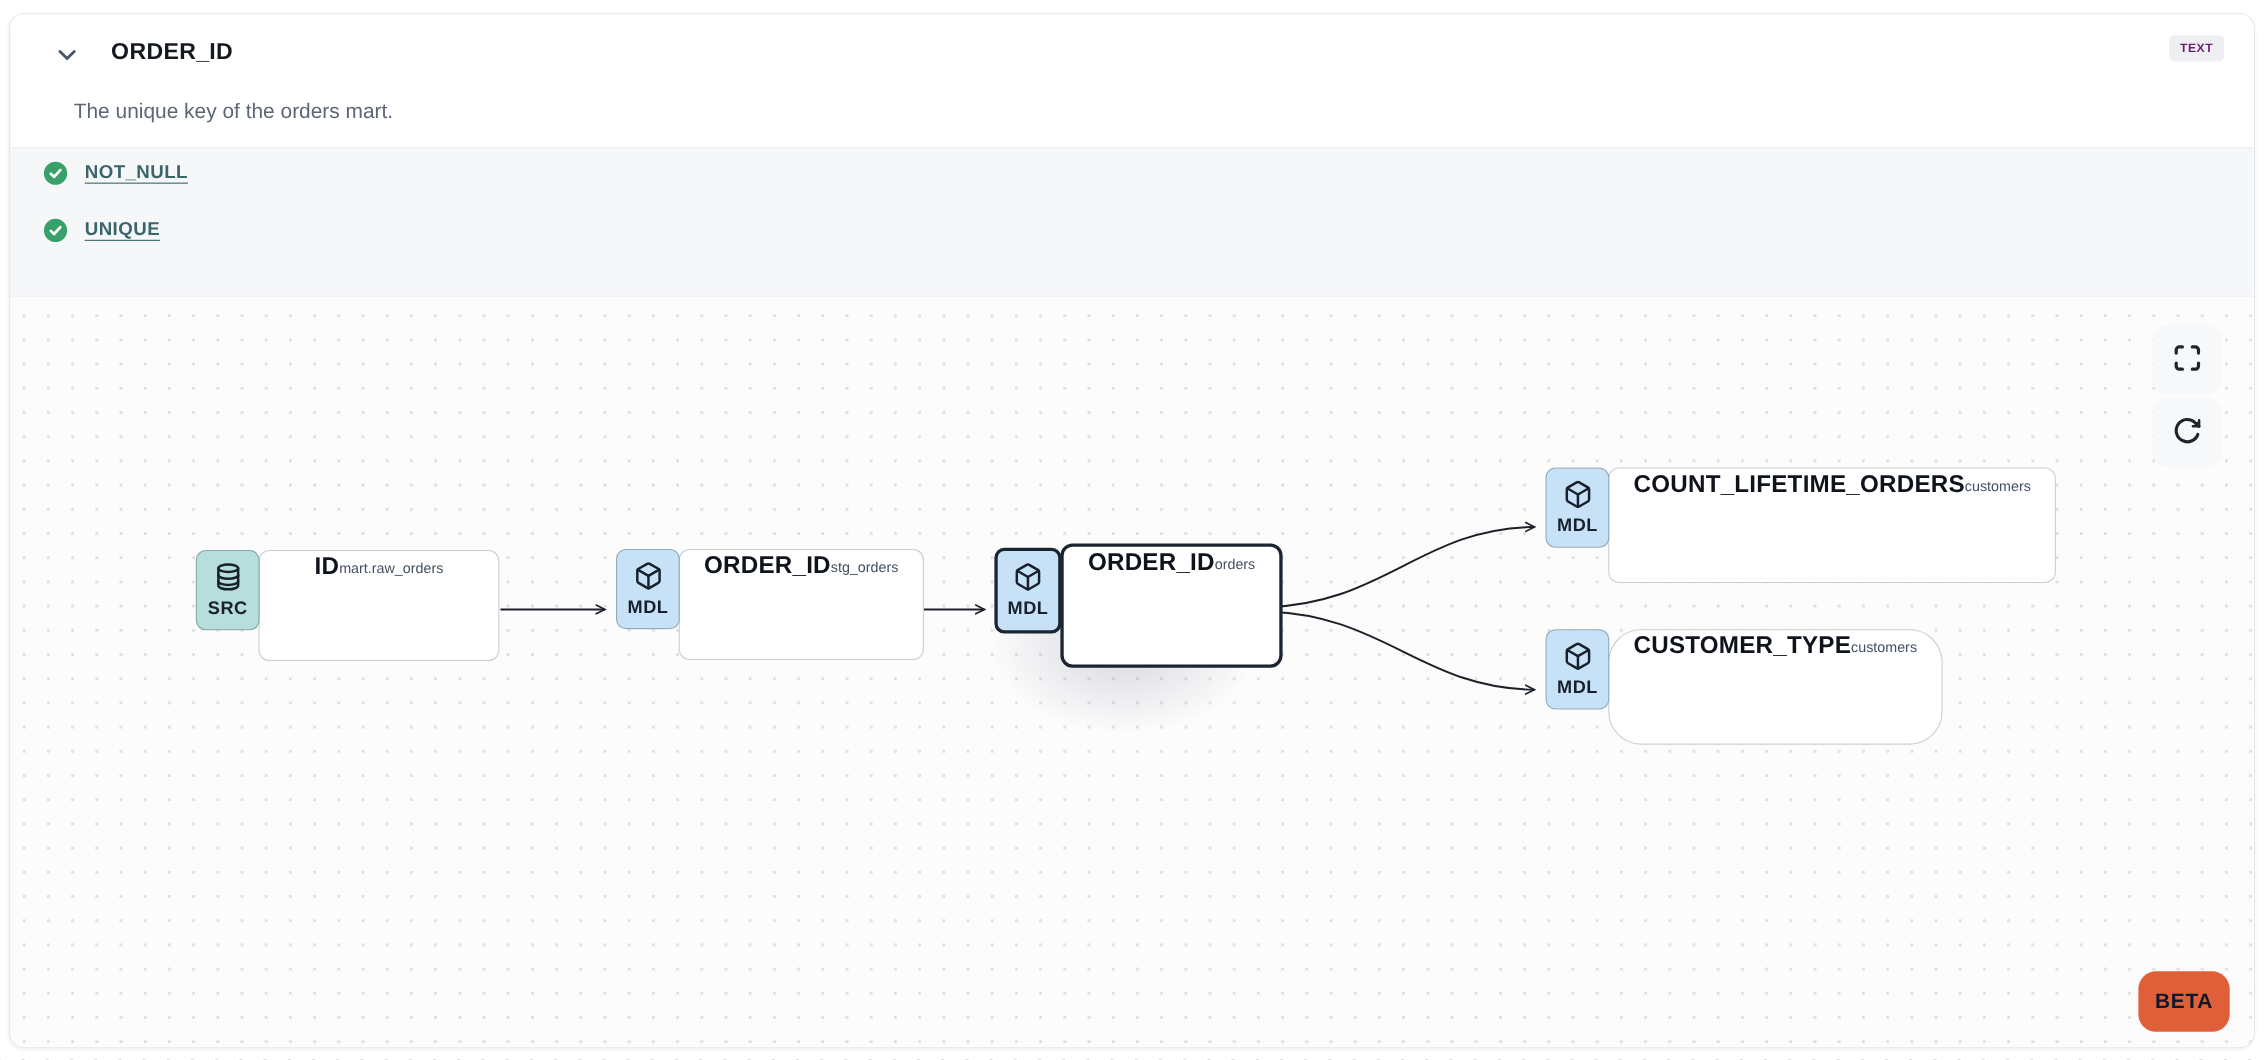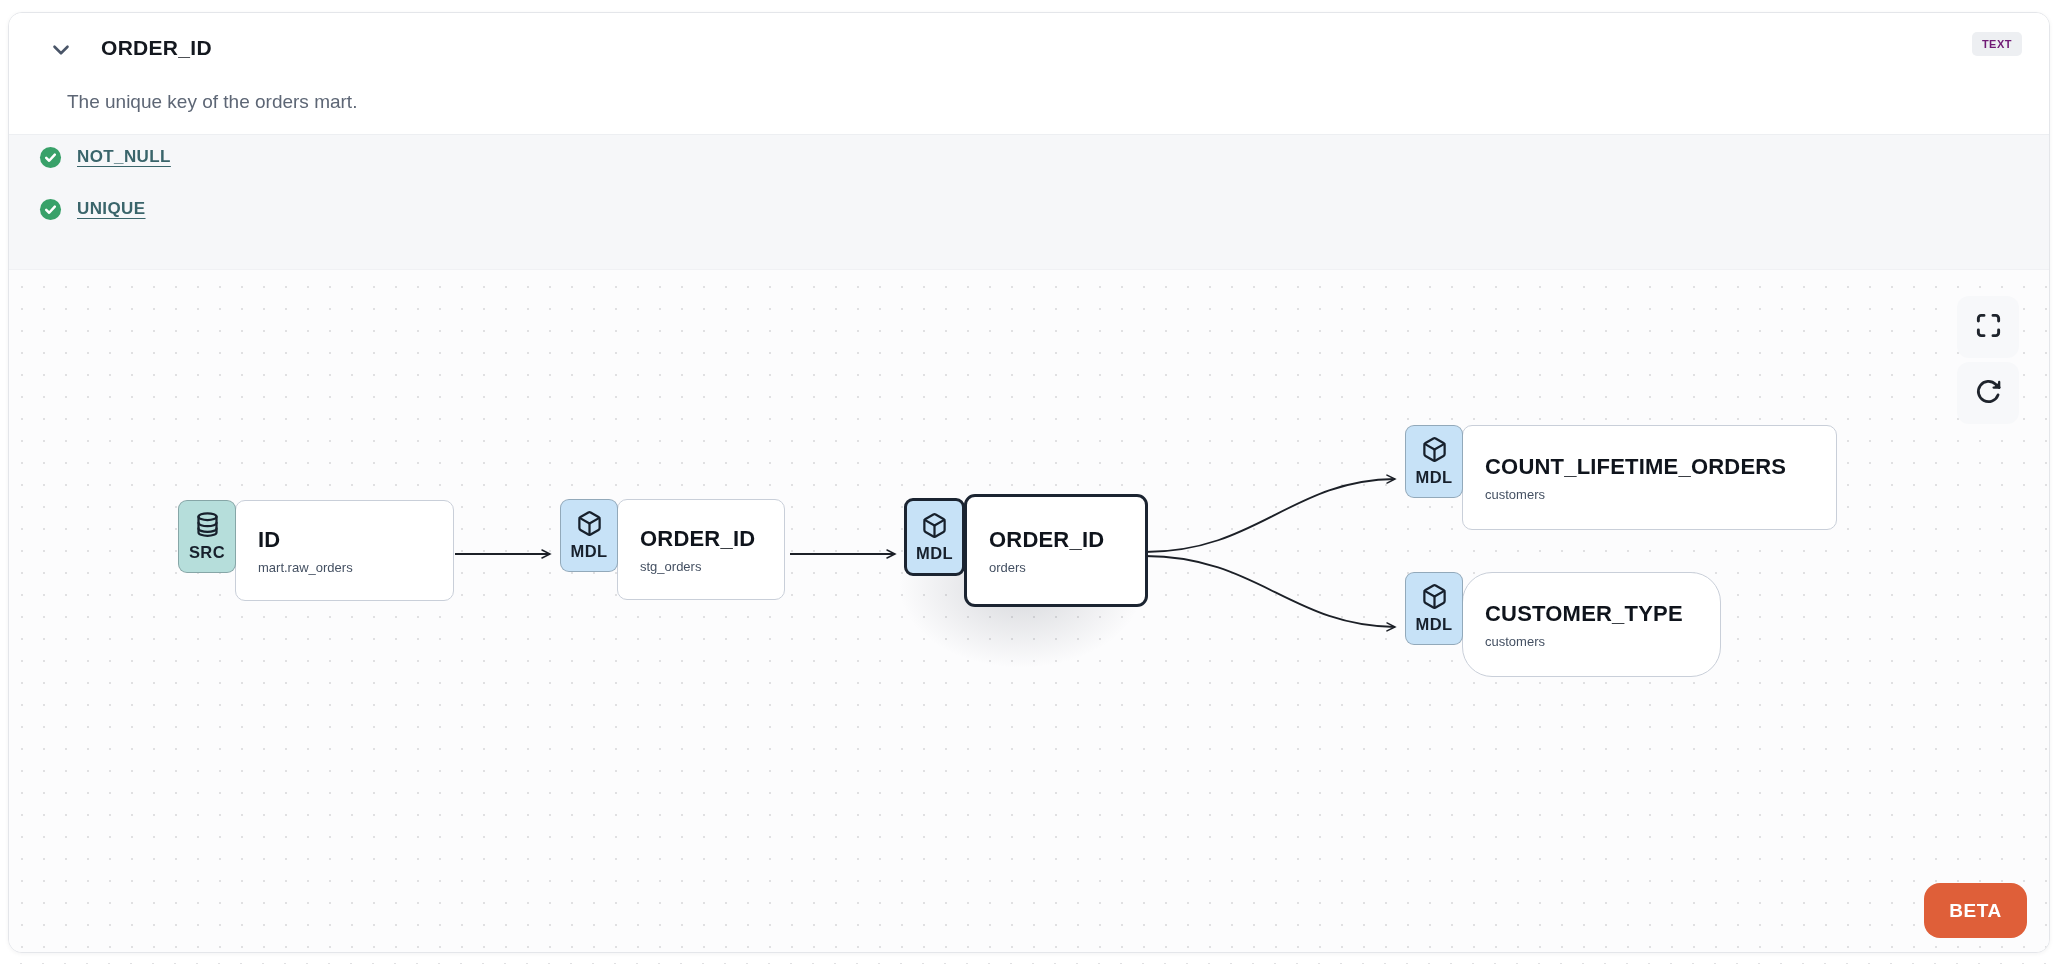--- a/index.html
+++ b/index.html
@@ -47,21 +47,21 @@
 
   .node { position:absolute; cursor:pointer; }
   .nbadge { position:absolute; width:58px; height:73px; border-radius:9px;
     border:1px solid rgba(23,35,48,.3); display:flex; flex-direction:column;
     align-items:center; justify-content:center; gap:1px; }
   .nbadge.src { background:#b6dedb; }
   .nbadge.mdl { background:#c7e2f7; }
   .nbadge .kind { font-size:16.5px; font-weight:600; color:#17202c; letter-spacing:.4px; }
   .nbadge svg { width:27px; height:27px; }
   .ncard { position:absolute; background:#fff; border:1px solid #c9cfd9; border-radius:10px;
-    display:flex; flex-direction:column; justify-content:center; padding:12px 22px; }
+    display:flex; flex-direction:row; justify-content:center; padding:1px 22px; }
   .ncard .label { font-size:22px; font-weight:600; color:#0f141c; letter-spacing:.2px; white-space:nowrap; }
   .ncard .sub { font-size:13px; color:#44506277; color:#445062; margin-top:7px; white-space:nowrap; }
 
   
   .n1 .nbadge { left:169px; top:230px; }
   .n1 .ncard  { left:226px; top:230px; height:101px; min-width:219px; }
   .n2 .nbadge { left:551px; top:229px; }
   .n2 .ncard  { left:608px; top:229px; height:101px; min-width:168px; }
   .n3 .nbadge { left:895px; top:228px; width:61px; height:78px; border:3px solid #1b2431; border-radius:9px; }
   .n3 .ncard  { left:955px; top:224px; height:113px; min-width:184px; border:3.5px solid #1b2431; border-radius:11px; }
@@ -70,22 +70,22 @@
   .n5 .nbadge { left:1396px; top:302px; }
   .n5 .ncard  { left:1453px; top:302px; height:105px; min-width:259px;border-radius:30px; }
 
   
   .canvas-controls { position:absolute; top:26px; right:30px; display:flex;
     flex-direction:column; gap:4px; }
   .ctrl-btn { width:62px; height:62px; border-radius:12px; background:#f7f8fa; border:none;
     cursor:pointer; display:flex; align-items:center; justify-content:center; }
   .ctrl-btn svg { width:27px; height:27px; }
 
-  .beta-badge { position:absolute; right:22px; bottom:14px; width:103px; height:55px;
-    background:#df5f39; border-radius:16px; color:#ffffff; font-size:19px; font-weight:800;
+  .beta-badge { position:absolute; right:22px; bottom:14px; width:83px; height:55px;
+    background:#df5f39; border-radius:16px; color:#0f172a; font-size:19px; font-weight:800;
     letter-spacing:.6px; display:flex; align-items:center; justify-content:center; }
 </style>
 </head>
 <body>
 
 <div class="below-dots"></div>
 
 <div class="card-shell">
 
   <div class="header">

